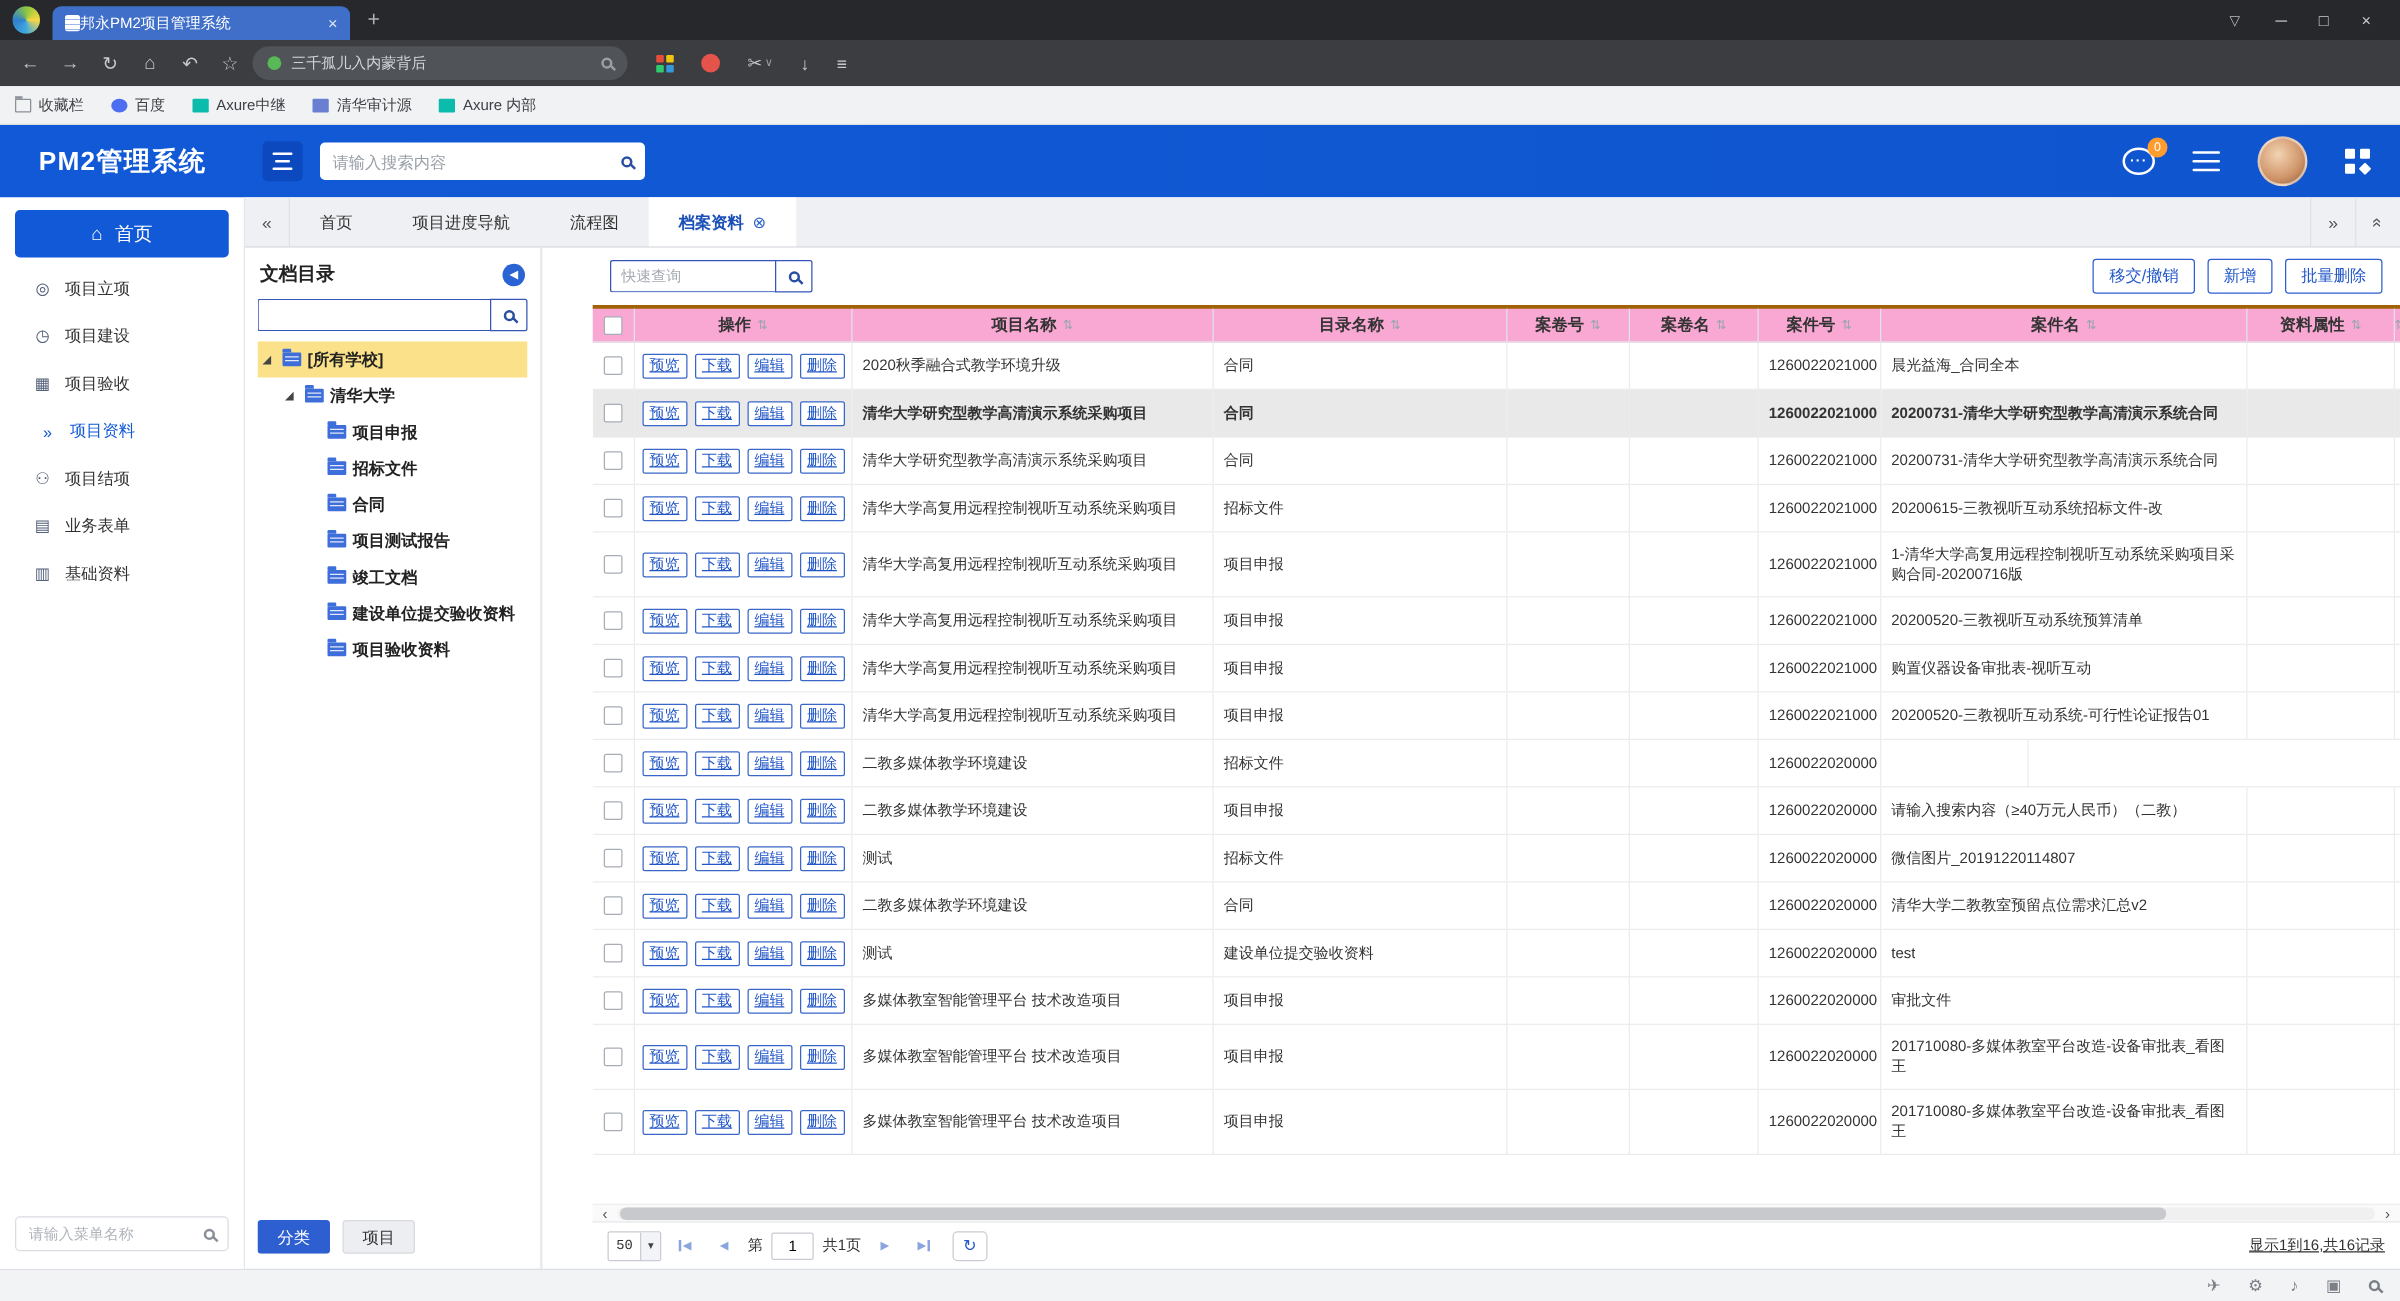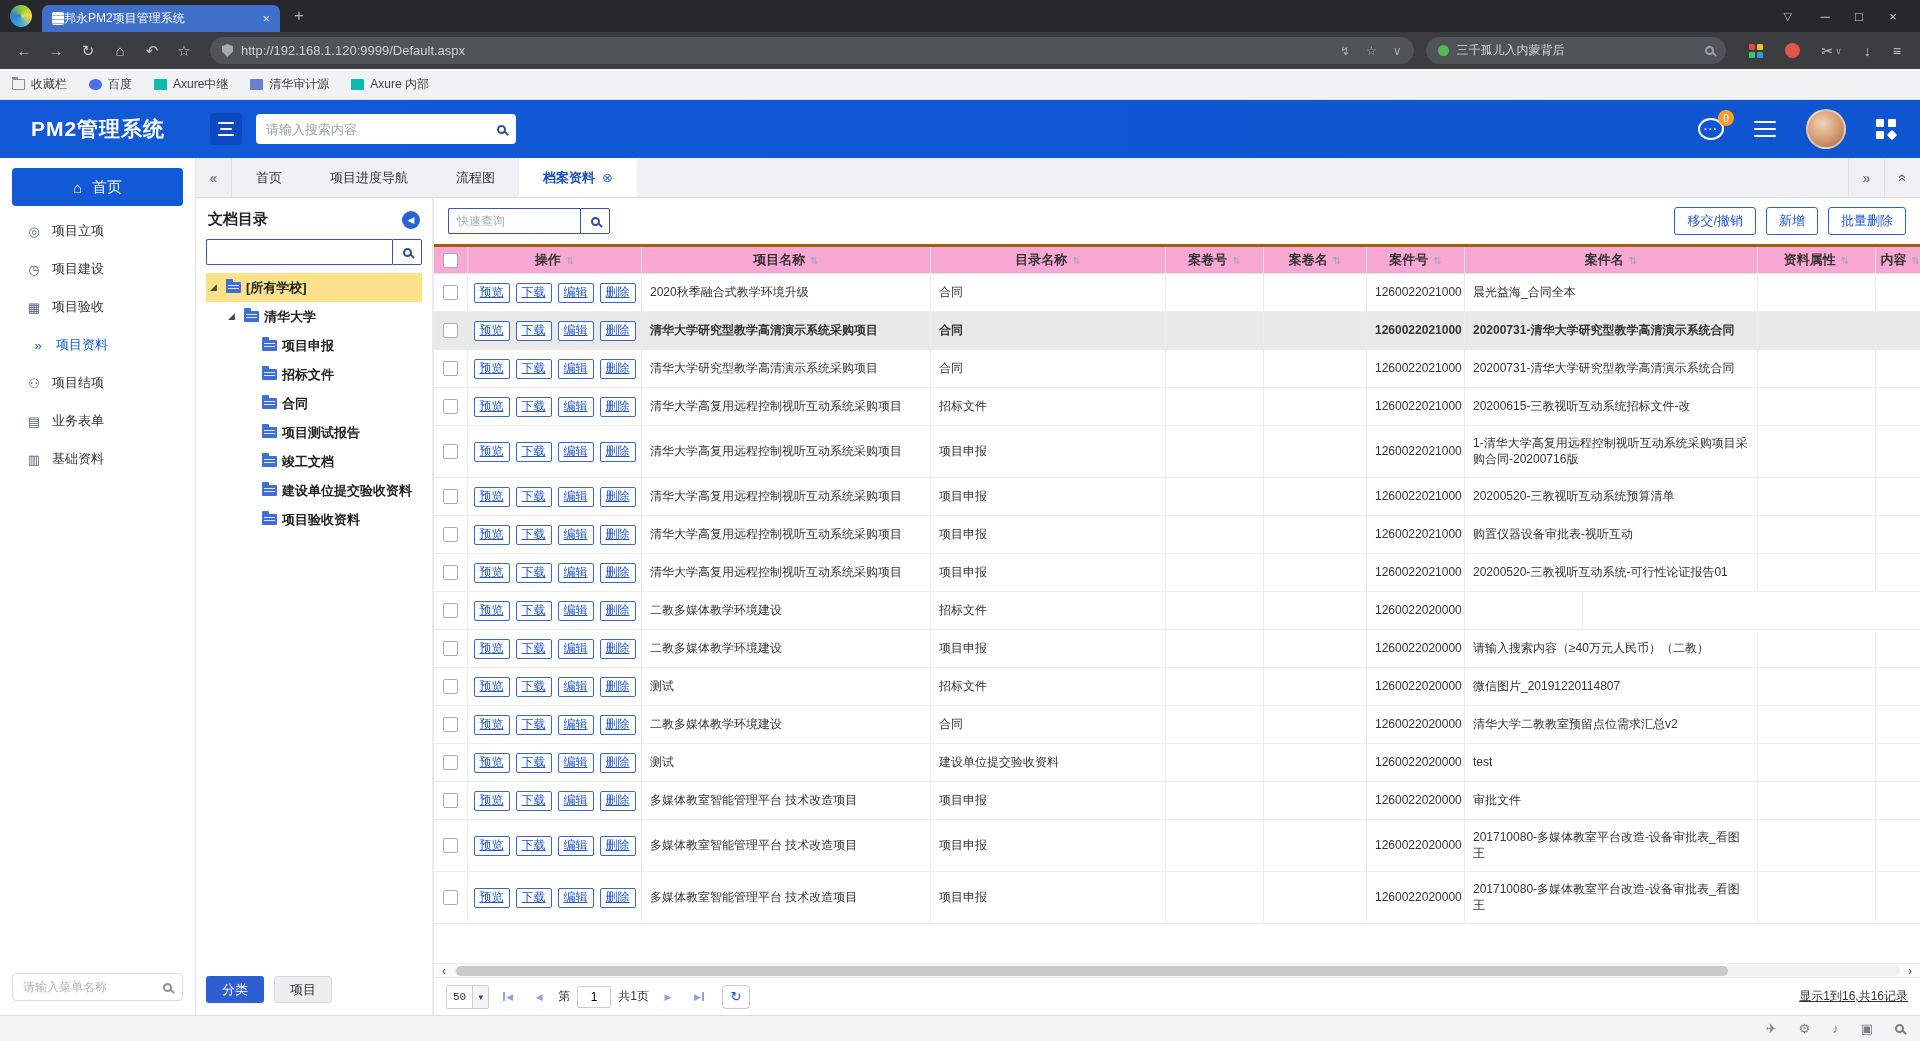--- a/index.html
+++ b/index.html
@@ -125,21 +125,21 @@
 .folder-icon{width:15px;height:11px;background:#3d6ed9;border-radius:1px;position:relative;flex:none;}
 .folder-icon::before{content:"";position:absolute;top:-3px;left:0;width:7px;height:3px;background:#3d6ed9;border-radius:1px 1px 0 0;}
 .folder-icon::after{content:"";position:absolute;left:2px;top:3px;right:2px;height:1px;background:rgba(255,255,255,.85);box-shadow:0 3px 0 rgba(255,255,255,.85);}
 .tree-label{white-space:nowrap;overflow:hidden;}
 .doc-footer{display:flex;gap:10px;padding-top:10px;}
 .doc-footer .fbtn{height:27px;padding:0 15px;border-radius:3px;font-size:13px;border:1px solid transparent;}
 .fbtn.primary{background:#2e5fd0;color:#fff;}
 .fbtn.secondary{background:#eceef1;color:#333;border-color:#d8dadd;}
 
 
-.table-panel{flex:1;display:flex;flex-direction:column;min-width:0;}
+.table-panel{flex:1;display:flex;flex-direction:column;min-width:0;padding-left:40px;}
 .table-toolbar{flex:0 0 46px;display:flex;align-items:center;padding:0 14px;gap:10px;}
 .quick-search{display:flex;}
 .quick-search input{width:132px;height:26px;border:1px solid #3556b8;border-right:none;border-radius:2px 0 0 2px;padding:0 8px;font-size:12px;outline:none;}
 .quick-search input::placeholder{color:#a5aab2;}
 .toolbar-spacer{flex:1;}
 .tb-btn{height:28px;padding:0 12px;border:1px solid #2e5fd0;color:#2156c8;background:#fff;border-radius:3px;font-size:13px;white-space:nowrap;}
 .grid-area{flex:1;overflow:hidden;display:flex;flex-direction:column;}
 .thead{display:flex;flex:0 0 30px;background:#f9a8d4;border-top:3px solid #a16207;border-bottom:1px solid #dfe3ea;}
 .th{display:flex;align-items:center;justify-content:center;gap:5px;border-right:1px solid #dfe3ea;font-size:13px;color:#333;font-weight:bold;overflow:hidden;white-space:nowrap;}
 .sort-icon{color:#9aa3b0;font-size:10px;font-weight:normal;}
@@ -217,27 +217,20 @@
     </div>
   </div>
 
   <div class="btoolbar">
     <span class="nav-btn glyph" data-glyph="←"></span>
     <span class="nav-btn glyph" data-glyph="→"></span>
     <span class="nav-btn glyph" data-glyph="↻"></span>
     <span class="nav-btn glyph" data-glyph="⌂"></span>
     <span class="nav-btn glyph" data-glyph="↶"></span>
     <span class="nav-btn glyph" data-glyph="☆"></span>
-    <div class="url-bar">
-      <span class="shield"></span>
-      <span class="url-text">http://192.168.1.120:9999/Default.aspx</span>
-      <span class="url-ico glyph" data-glyph="↯"></span>
-      <span class="url-ico glyph" data-glyph="☆"></span>
-      <span class="url-ico glyph" data-glyph="∨"></span>
-    </div>
     <div class="search-box">
       <span class="sdot"></span>
       <span class="search-text">三千孤儿入内蒙背后</span>
       <span class="mag"></span>
     </div>
     <span class="ext-grid">
         <i></i>
         <i></i>
         <i></i>
         <i></i>

